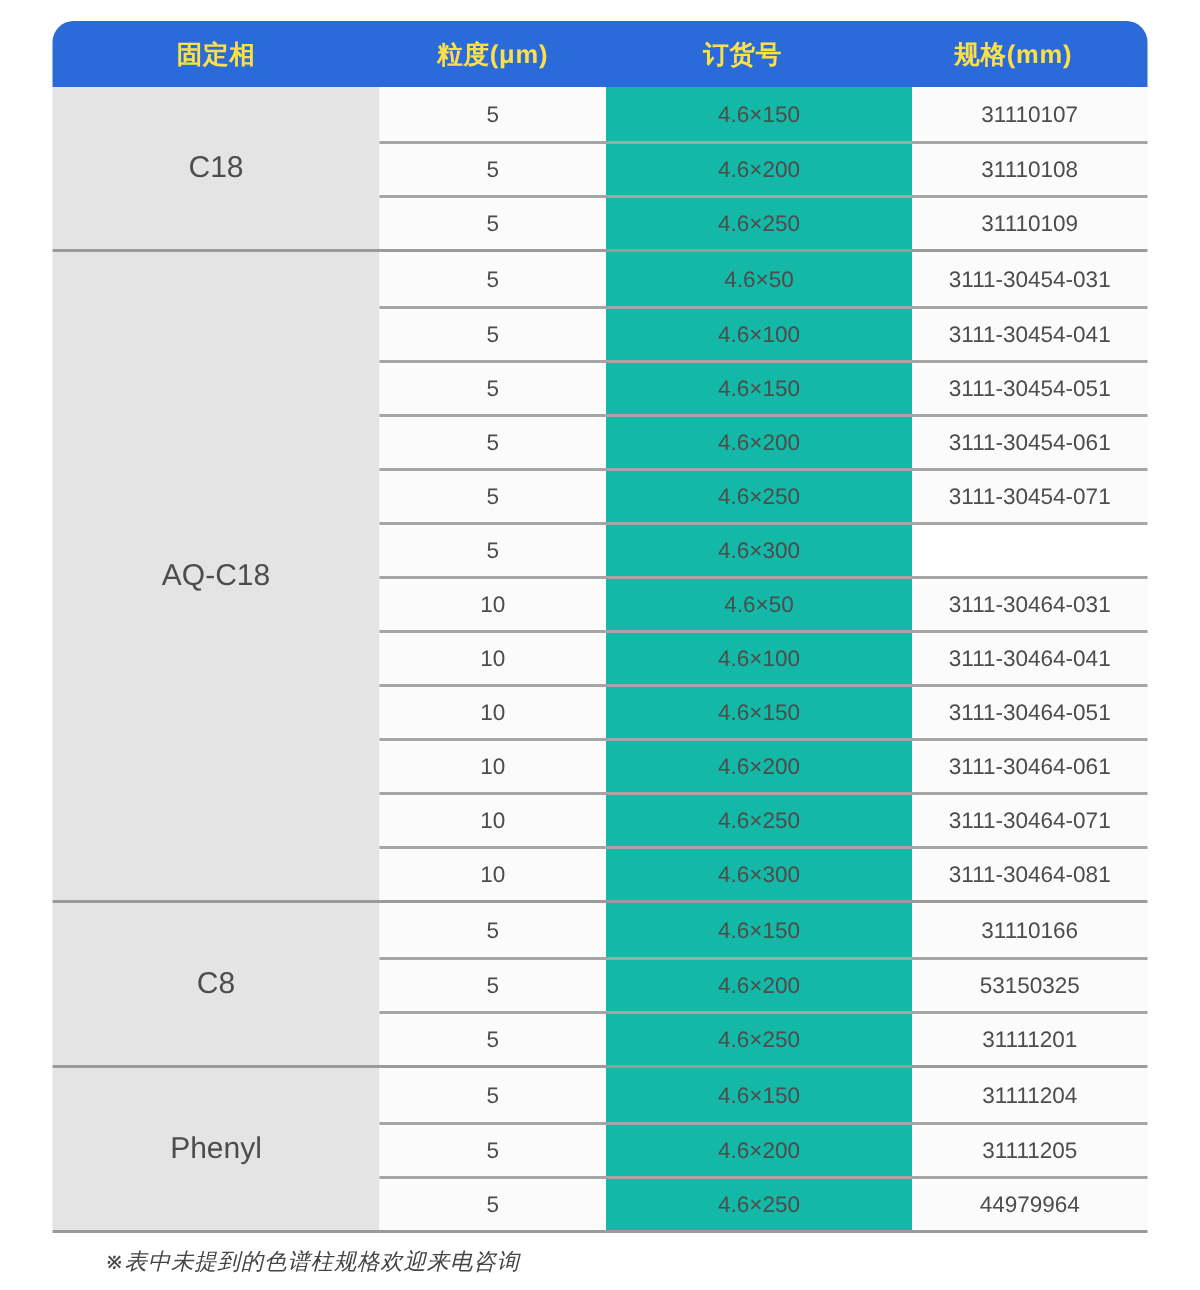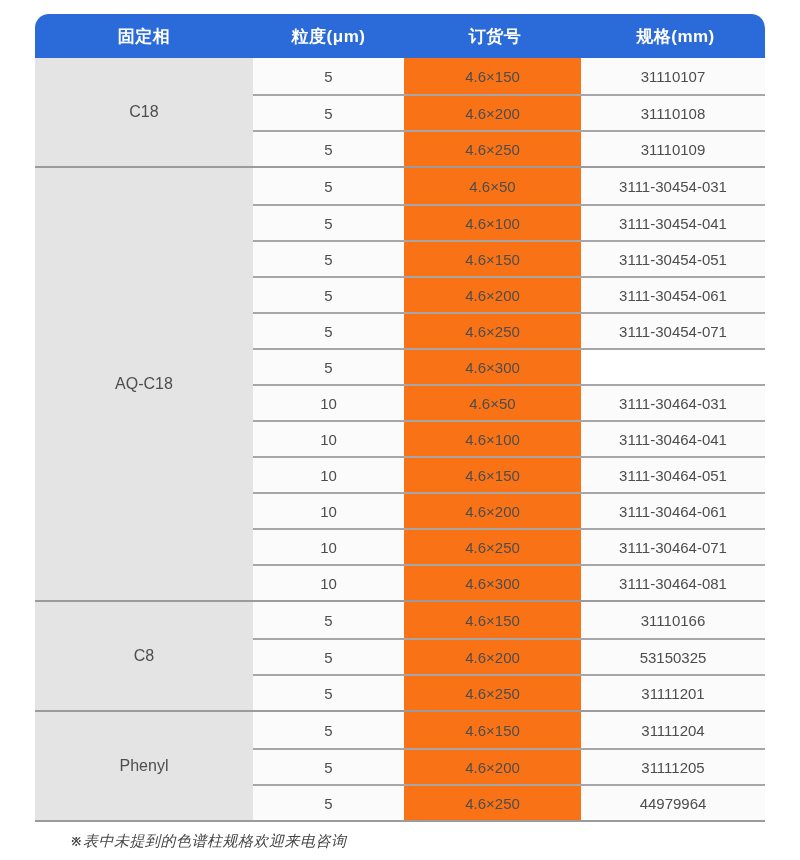--- a/index.html
+++ b/index.html
@@ -26,21 +26,21 @@
     display: flex;
     height: 44px;
     background: #2a6bd9;
     border-radius: 14px 14px 0 0;
     overflow: hidden;
   }
   .thead .hcell {
     display: flex;
     align-items: center;
     justify-content: center;
-    color: #ffffff;
+    color: #fde047;
     font-size: 17px;
     font-weight: 600;
     letter-spacing: 0.5px;
   }
   
   .w-phase    { width: 218px; }
   .w-particle { width: 151px; }
   .w-spec     { width: 179px; }
   .w-order    { flex: 1; }
   
@@ -53,21 +53,21 @@
   .table-group + .table-group {
     border-top: 2px solid #9b9b9b;
   }
   .phase-cell {
     width: 218px;
     background: #e4e4e4;
     display: flex;
     align-items: center;
     justify-content: center;
     color: #4d4d4d;
-    font-size: 16px;
+    font-size: 20px;
   }
   .group-rows {
     flex: 1;
     display: flex;
     flex-direction: column;
   }
   .table-row {
     display: flex;
     height: 36px;
     box-sizing: border-box;
@@ -77,21 +77,21 @@
   }
   .cell {
     display: flex;
     align-items: center;
     justify-content: center;
     color: #4d4d4d;
     font-size: 15px;
     box-sizing: border-box;
   }
   .cell.particle { width: 151px; background: #fbfbfb; }
-  .cell.spec     { width: 177px; background: #f97316; }
+  .cell.spec     { width: 204px; background: #14b8a6; }
   .cell.order    { flex: 1;      background: #fbfbfb; }
   
   .footnote {
     position: absolute;
     left: 38px;
     top: 832px;
     font-size: 15px;
     font-style: italic;
     color: #454545;
     letter-spacing: 0.5px;

